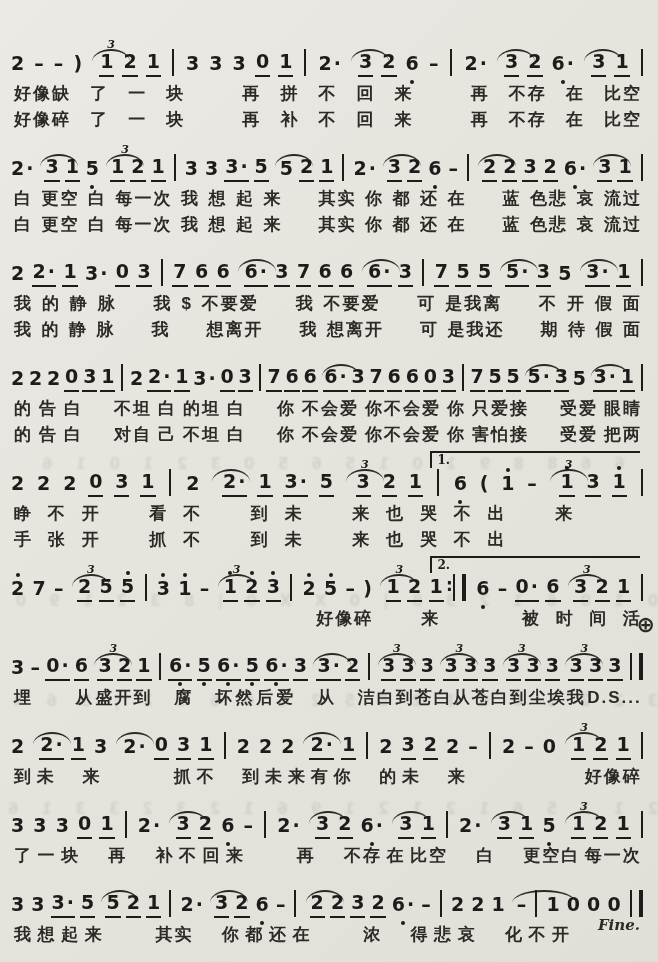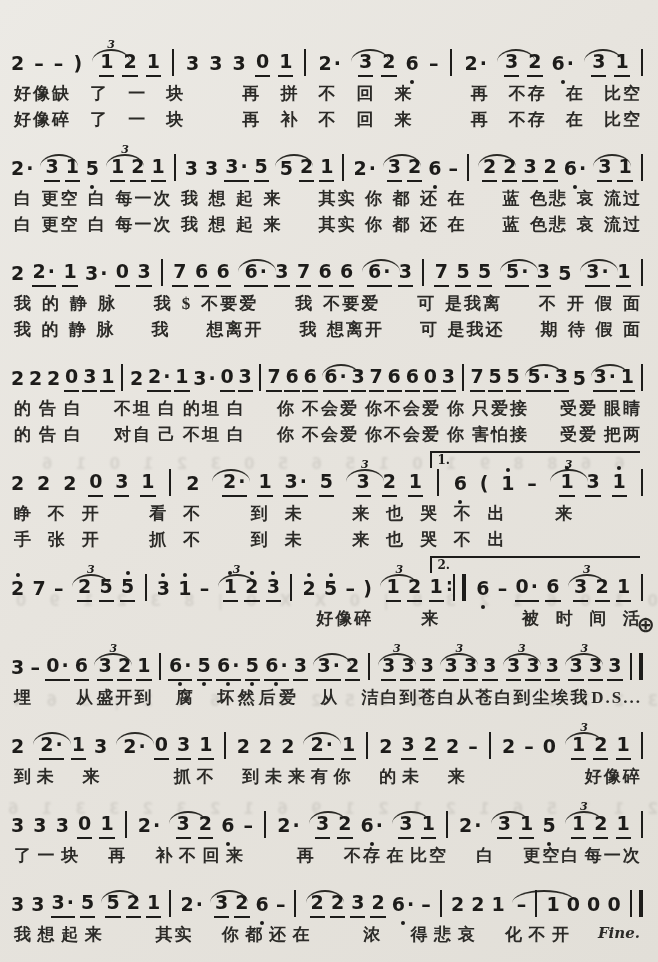--- a/index.html
+++ b/index.html
@@ -61,31 +61,31 @@
   }
   .volta{
     position:absolute;top:-2px;left:66%;right:8px;height:15px;
     border-top:2px solid #1d1c1a;border-left:2px solid #1d1c1a;
     font:700 12px "DejaVu Serif",serif;
     padding:0 0 0 5px;line-height:14px;
   }
   .lyric{
     display:flex;justify-content:space-between;align-items:baseline;
     padding:3px 6px 0 6px;
-    font-family:Liberation Serif, serif;
+    font-family:Liberation Sans, sans-serif;
     font-size:17px;font-weight:600;color:#2b2a27;
     white-space:pre;
   }
   .lyric .w{letter-spacing:2px;}
   .coda{
     position:absolute;right:3px;top:612px;
     font-size:22px;font-weight:700;color:#2a2925;
   }
   .fine{
-    position:absolute;right:18px;bottom:20px;
+    position:absolute;right:18px;bottom:28px;
     font:italic 700 15px "DejaVu Serif",serif;color:#2b2a27;
   }
 </style>
 </head>
 <body>
 
 <div class="sheet">
   <div id="bleeds">
       <div class="bleed" style="top: 455px;">6 6 8 8 9 1 0 1 5 6 5 0 3 2 1 0 1 6</div>
       <div class="bleed" style="top: 592px;">0 1 0 6 1 2 3 8 | 0 X X 0 | 8 3 2 1 9 0 1 0</div>

